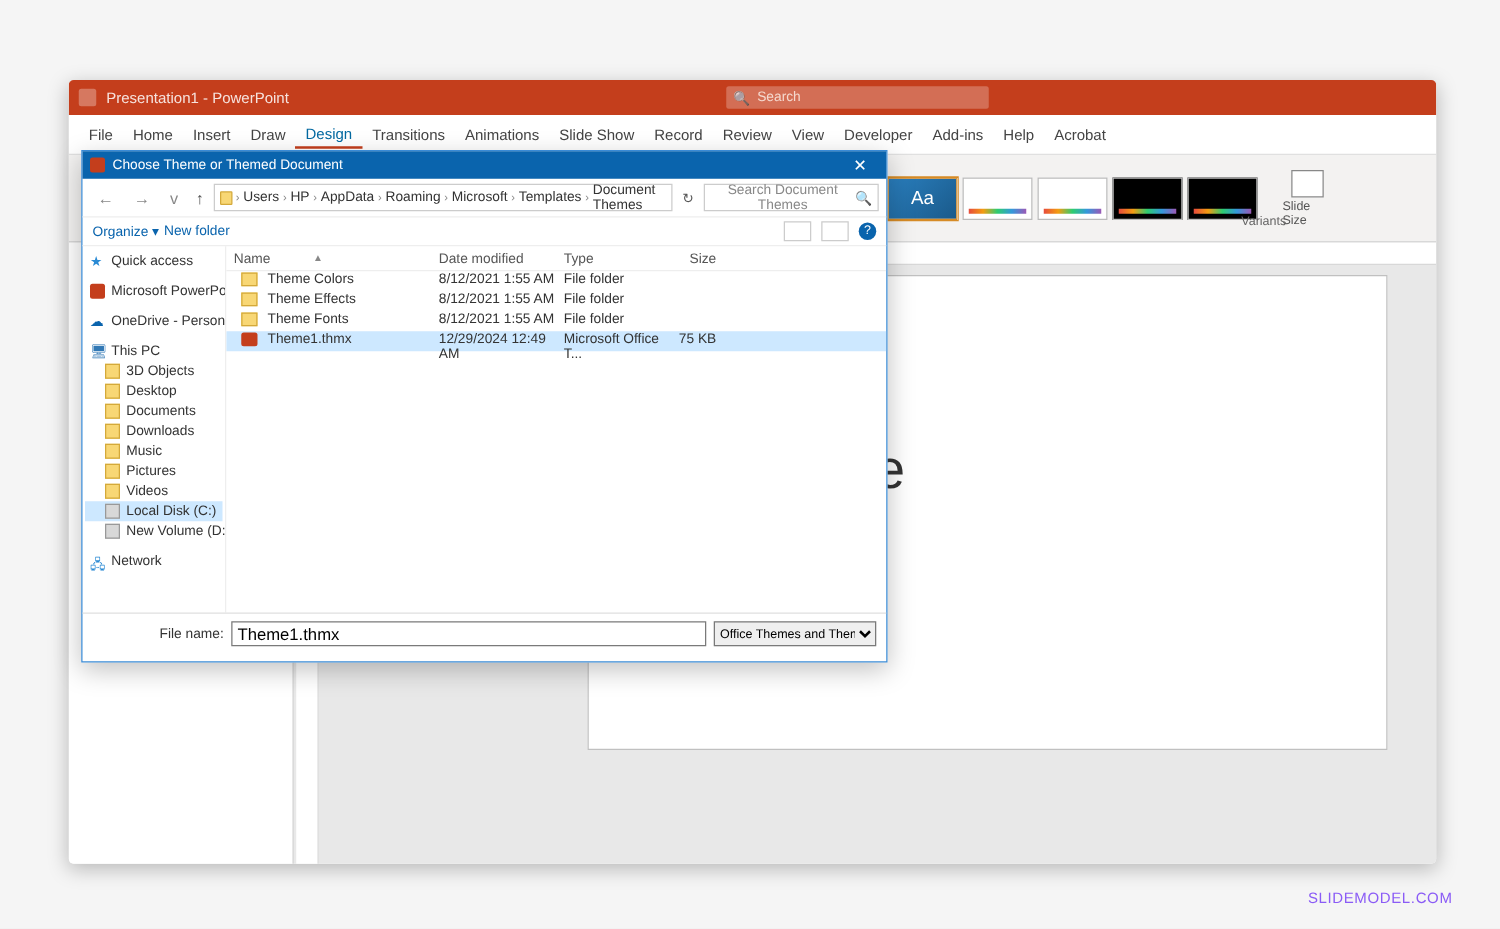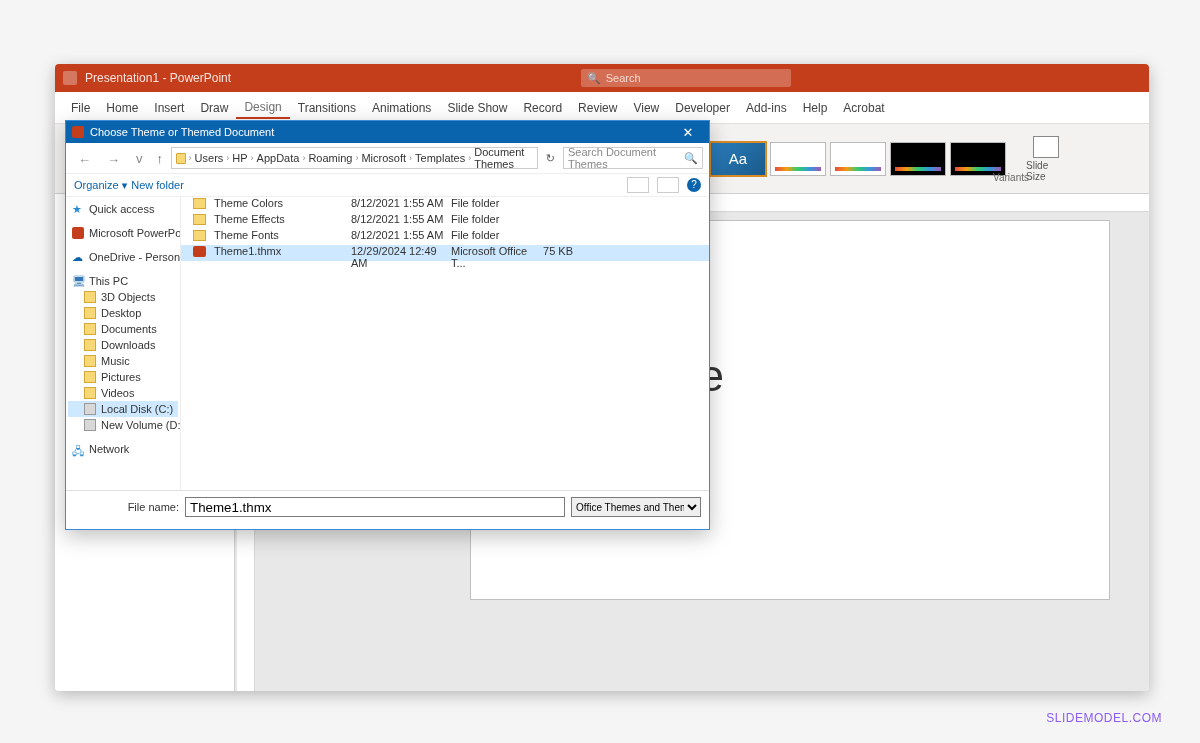--- a/index.html
+++ b/index.html
@@ -13,21 +13,21 @@
   
   .titlebar { height: 28px; background: #c43e1c; display: flex; align-items: center; padding: 0 8px; color: #fff; font-size: 12px; }
   .titlebar .app-icon { width: 14px; height: 14px; background: #fff; opacity: .3; margin-right: 8px; border-radius: 2px; }
   .titlebar .title-text { opacity: .85; }
   .titlebar .search { margin-left: auto; margin-right: auto; width: 210px; height: 18px; background: rgba(255,255,255,.25); border-radius: 2px; display: flex; align-items: center; padding: 0 6px; font-size: 11px; color: #f5d9cf; }
   .titlebar .search .icon { margin-right: 5px; opacity: .8; }
 
   
   .ribbon-tabs { height: 32px; background: #fff; display: flex; align-items: center; padding: 0 8px; border-bottom: 1px solid #e0e0e0; font-size: 12px; color: #444; }
   .ribbon-tabs .tab { padding: 4px 8px 3px; cursor: pointer; }
-  .ribbon-tabs .tab.active { border-bottom: 2px solid #c43e1c; color: #737373; font-weight: 500; }
+  .ribbon-tabs .tab.active { border-bottom: 2px solid #c43e1c; color: #0369a1; font-weight: 500; }
 
   
   .ribbon-content { height: 70px; background: #f3f2f1; border-bottom: 1px solid #d0d0d0; display: flex; align-items: center; font-size: 10px; color: #555; }
   .themes-group { margin-left: 655px; display: flex; gap: 4px; }
   .theme-thumb { width: 56px; height: 34px; border: 1px solid #bbb; background: #fff; position: relative; cursor: pointer; }
   .theme-thumb.blue { background: linear-gradient(135deg,#2a7fbf,#1a5a8a); color: #fff; font-size: 15px; display: flex; align-items: center; justify-content: center; border-color: #d68b26; box-shadow: 0 0 0 1px #d68b26; }
   .theme-thumb .stripe { position: absolute; bottom: 4px; left: 4px; right: 4px; height: 4px; background: linear-gradient(90deg,#e74c3c,#f39c12,#2ecc71,#3498db,#9b59b6); }
   .theme-thumb.dark { background: #000; }
   .variants-label { position: absolute; right: 120px; top: 108px; font-size: 10px; color: #666; }
   .slide-size-group { margin-left: 20px; text-align: left; width: 40px; }
@@ -54,21 +54,21 @@
   .dlg-close { margin-left: auto; width: 30px; text-align: center; cursor: pointer; font-size: 13px; }
 
   .dlg-nav { height: 30px; display: flex; align-items: center; padding: 0 6px; gap: 4px; }
   .nav-arrow { padding: 2px 6px; color: #888; cursor: pointer; font-size: 13px; }
   .nav-up { color: #555; cursor: pointer; font-size: 13px; padding: 2px 4px; }
   .breadcrumb { display: flex; align-items: center; flex: 1; border: 1px solid #ccc; height: 22px; padding: 0 4px; gap: 3px; }
   .folder-icon { width: 14px; height: 11px; background: #f8d775; border: 1px solid #d4a93a; border-radius: 1px; }
   .crumb { cursor: pointer; }
   .crumb-sep { color: #888; font-size: 9px; }
   .refresh { padding: 0 4px; color: #555; cursor: pointer; }
-  .dlg-search { width: 140px; height: 22px; border: 1px solid #ccc; display: flex; align-items: center; padding: 0 4px; color: #888; }
+  .dlg-search { width: 140px; height: 22px; border: 1px solid #ccc; display: flex; align-items: center; padding: 0 4px; color: #888; text-align: center; }
   .dlg-search .mag { margin-left: auto; }
 
   .dlg-toolbar { height: 24px; display: flex; align-items: center; padding: 0 8px; gap: 4px; border-top: 1px solid #eee; border-bottom: 1px solid #eee; }
   .dlg-toolbar .tb-item { color: #0a64ad; cursor: pointer; }
   .tb-right { margin-left: auto; display: flex; align-items: center; gap: 8px; }
   .view-btn { width: 22px; height: 16px; border: 1px solid #ccc; cursor: pointer; }
   .help-icon { width: 14px; height: 14px; border-radius: 50%; background: #0a64ad; color: #fff; text-align: center; line-height: 14px; font-size: 10px; cursor: pointer; }
 
   .dlg-body { flex: 1; display: flex; min-height: 0; }
   .dlg-sidebar { width: 115px; border-right: 1px solid #eee; padding: 4px 2px; overflow: hidden; }
@@ -283,20 +283,29 @@
           <span>New Volume (D:)</span>
         </div>
       <div class="side-spacer"></div>
       <div class="side-item">
           <span class="side-icon si-net">🖧</span>
           <span>Network</span>
         </div>
     </div>
 
     <div class="dlg-list">
+      <div class="list-header">
+        <span class="col-name">
+            <span>Name</span>
+            <span class="sort-arrow">▲</span>
+          </span>
+        <span class="col-date">Date modified</span>
+        <span class="col-type">Type</span>
+        <span class="col-size">Size</span>
+      </div>
       <div id="file-rows">
           <div class="list-row">
             <span class="col-name"><span class="row-icon ri-folder"></span>Theme Colors</span>
             <span class="col-date">8/12/2021 1:55 AM</span>
             <span class="col-type">File folder</span>
             <span class="col-size"></span>
           </div>
           <div class="list-row">
             <span class="col-name"><span class="row-icon ri-folder"></span>Theme Effects</span>
             <span class="col-date">8/12/2021 1:55 AM</span>

